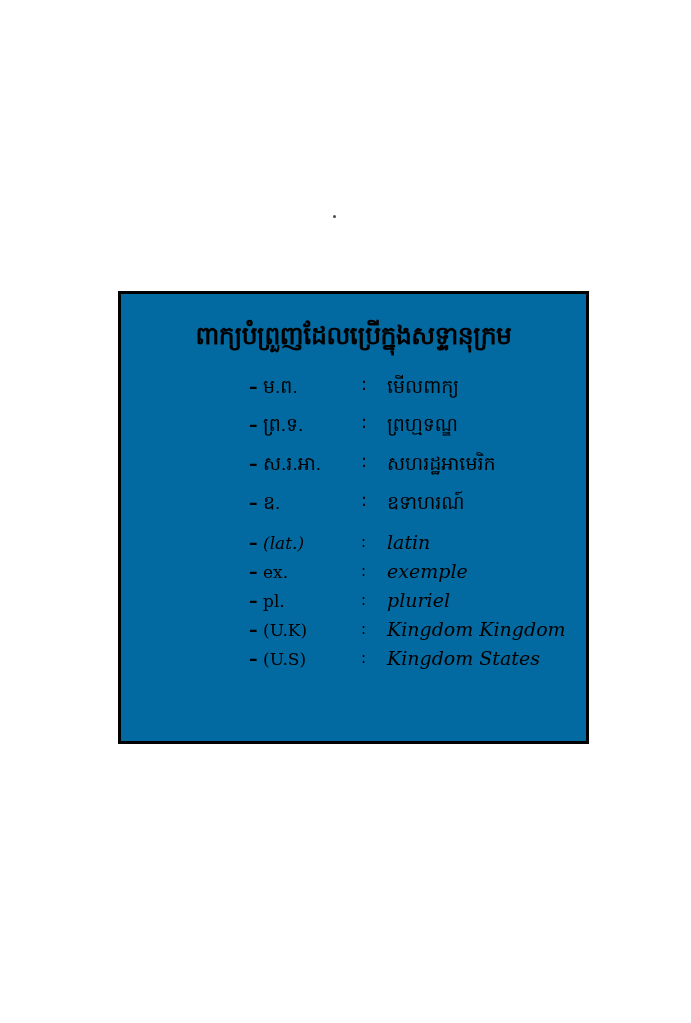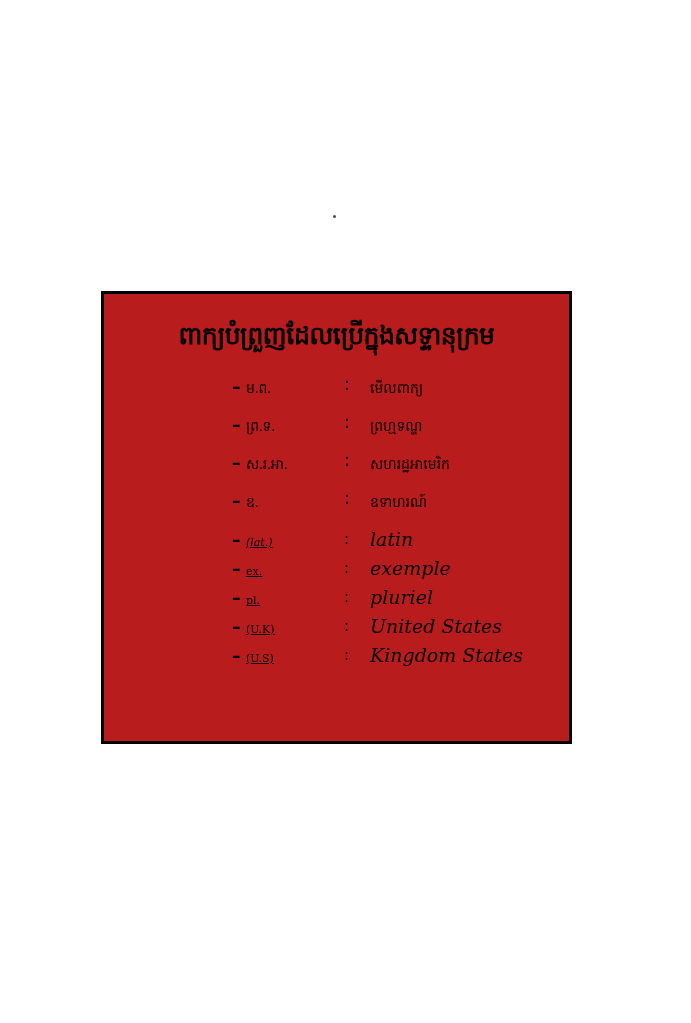--- a/index.html
+++ b/index.html
@@ -25,27 +25,27 @@
     position: absolute;
     left: 333px;
     top: 215px;
     width: 3px;
     height: 3px;
     background: #4a4a4a;
     border-radius: 50%;
   }
   .frame {
     position: absolute;
-    left: 101px;
+    left: 118px;
     top: 291px;
     width: 471px;
     height: 453px;
     border: 3px solid #000000;
     box-sizing: border-box;
-    background: #b91c1c;
+    background: #0369a1;
   }
   .title {
     text-align: center;
     font-family: "DejaVu Sans", "Liberation Sans", sans-serif;
     font-weight: bold;
     font-size: 25px;
     line-height: 1.1;
     margin-top: 28px;
     letter-spacing: -0.5px;
     white-space: nowrap;
@@ -74,37 +74,36 @@
     width: 26px;
     text-align: left;
     font-size: 16px;
   }
   
   .row.khmer {
     margin-bottom: 17px;
   }
   .row.khmer .abbr .txt,
   .row.khmer .meaning {
-    font-family: Liberation Serif, serif;
-    font-size: 14px;
+    font-family: Liberation Sans, sans-serif;
+    font-size: 19px;
     line-height: 1.15;
   }
   .row.khmer .colon {
     font-size: 18px;
     position: relative;
     top: -3px;
   }
   
   .row.latin {
     margin-bottom: 7px;
   }
   .row.latin .abbr .txt {
     font-family: "DejaVu Serif", "Liberation Serif", serif;
-    font-size: 11px;
-    text-decoration: underline;
+    font-size: 17px;
   }
   .row.latin .meaning {
     font-family: "DejaVu Serif", "Liberation Serif", serif;
     font-style: italic;
     font-size: 19px;
   }
   .row.latin .abbr .txt.ital {
     font-style: italic;
   }
   .row.latin .colon {
@@ -188,21 +187,21 @@
         <span class="colon">:</span>
         <span class="meaning">pluriel</span>
       </div>
 
       <div class="row latin">
         <span class="abbr">
           <span class="dash">–</span>
           <span class="txt">(U.K)</span>
         </span>
         <span class="colon">:</span>
-        <span class="meaning">United States</span>
+        <span class="meaning">Kingdom Kingdom</span>
       </div>
 
       <div class="row latin">
         <span class="abbr">
           <span class="dash">–</span>
           <span class="txt">(U.S)</span>
         </span>
         <span class="colon">:</span>
         <span class="meaning">Kingdom States</span>
       </div>

